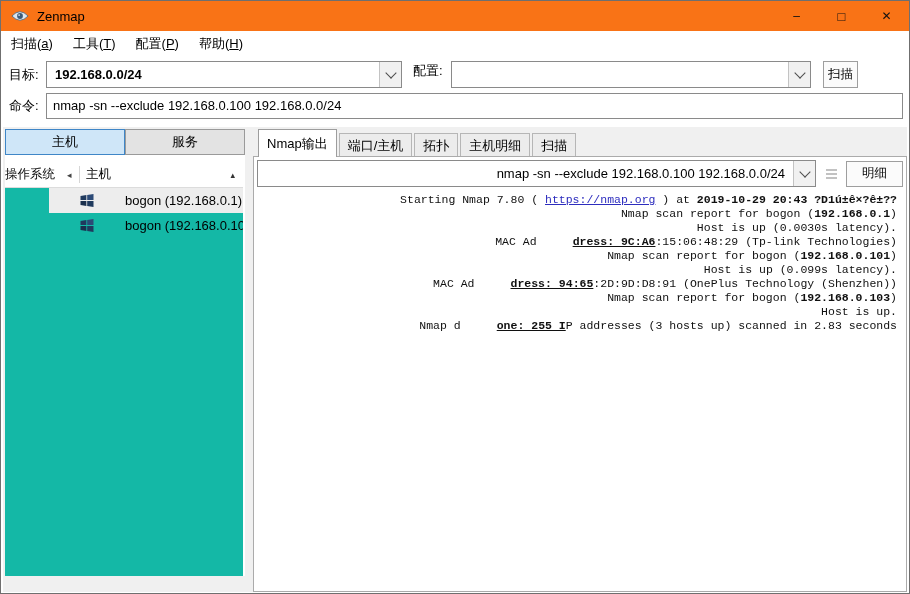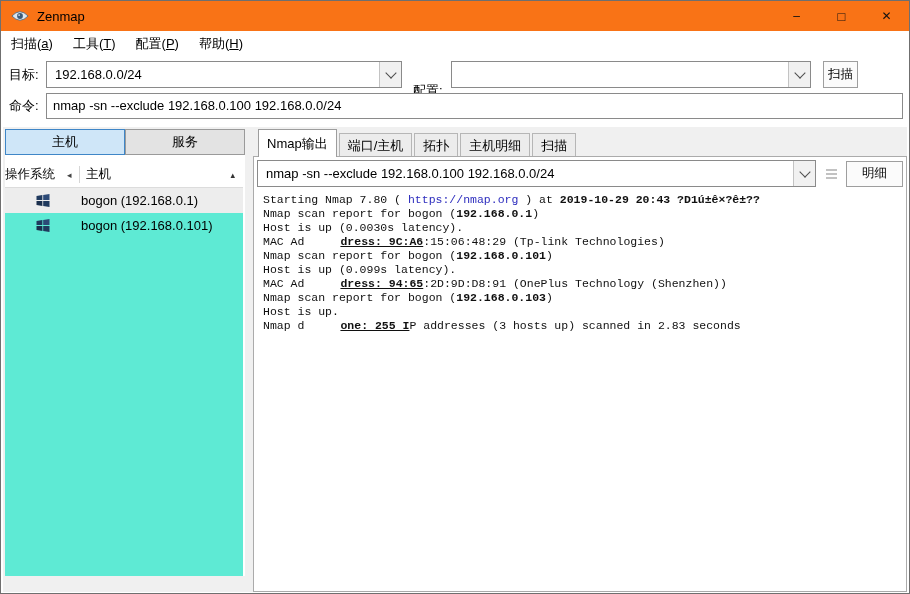--- a/index.html
+++ b/index.html
@@ -14,21 +14,21 @@
   .win-btn{width:45px;height:30px;display:flex;align-items:center;justify-content:center;
     font-size:12px;color:#111;}
   .win-btn.max{font-size:13px;}
   
   .menubar{height:26px;display:flex;align-items:center;font-size:13px;background:#fff;}
   .menu-item{padding:4px 10px;white-space:nowrap;}
   .mn{text-decoration:underline;}
   
   .lbl{position:absolute;font-size:13px;line-height:27px;}
   .combo{position:absolute;height:27px;border:1px solid #8a8a8a;background:#fff;
-    display:flex;align-items:stretch;box-sizing:border-box;}
+    display:flex;align-items:stretch;box-sizing:border-box;font-weight:bold;}
   .combo-text{flex:1;font-size:13px;line-height:25px;padding:0 8px;white-space:nowrap;
     overflow:hidden;}
   .combo-btn{width:21px;background:#f1f1f1;border-left:1px solid #c3c3c3;
     display:flex;align-items:center;justify-content:center;}
   .chev{width:7px;height:7px;border-right:1.5px solid #4d4d4d;border-bottom:1.5px solid #4d4d4d;
     transform:rotate(45deg);margin-top:-4px;}
   .text-input{position:absolute;height:26px;border:1px solid #8a8a8a;background:#fff;
     font-size:13px;line-height:24px;padding:0 6px;box-sizing:border-box;white-space:nowrap;
     overflow:hidden;}
   .btn{position:absolute;height:27px;box-sizing:border-box;border:1px solid #9e9e9e;
@@ -42,46 +42,46 @@
   .lp-tab{flex:1;display:flex;align-items:center;justify-content:center;font-size:13px;
     background:#e3e3e3;border:1px solid #9a9a9a;box-sizing:border-box;}
   .lp-tab.active{background:#cfe6f8;border:1px solid #3f86c7;}
   .lp-header{position:absolute;top:33px;left:0;right:2px;height:25px;display:flex;
     align-items:center;font-size:12.5px;border-bottom:1px solid #dcdcdc;background:#fff;}
   .col-os{width:62px;padding-left:0;}
   .col-arrow{width:12px;color:#444;font-size:9px;}
   .col-sep{width:1px;height:17px;background:#d6d6d6;margin-right:6px;}
   .col-host{flex:1;}
   .sort-arrow{padding-right:8px;color:#333;font-size:9px;}
-  .lp-list{position:absolute;top:59px;left:0;right:2px;bottom:0;background:#5eead4;overflow:hidden;}
+  .lp-list{position:absolute;top:59px;left:0;right:2px;bottom:0;background:#14b8a6;overflow:hidden;padding-left:44px;}
   .host-row{display:flex;align-items:center;height:25px;font-size:13px;}
   .host-row.selected{background:#ededed;}
   .os-icon{width:14px;height:13px;margin-left:31px;flex:0 0 auto;}
   .host-label{margin-left:31px;white-space:nowrap;}
   
-  .right-pane{position:absolute;left:250px;top:2px;right:0;bottom:0;}
+  .right-pane{position:absolute;left:250px;top:2px;right:0;bottom:0;text-align:right;}
   .rp-tabs{display:flex;align-items:flex-end;height:28px;padding-left:5px;gap:2px;}
   .rp-tab{font-size:13px;padding:0 8px;height:24px;display:flex;align-items:center;
     background:#ececec;border:1px solid #b6b6b6;border-bottom:none;box-sizing:border-box;
     white-space:nowrap;}
   .rp-tab.active{background:#fff;height:28px;border-color:#9d9d9d;position:relative;z-index:3;}
   .rp-content{position:absolute;top:27px;left:0;right:0;bottom:0;background:#fff;
     border:1px solid #ababab;z-index:1;}
   .rp-toolbar{display:flex;align-items:center;margin:3px 3px 0 3px;gap:7px;height:27px;}
   .rp-combo{position:relative;flex:1;height:27px;border:1px solid #8a8a8a;background:#fff;
     display:flex;align-items:stretch;box-sizing:border-box;}
   .lines-btn{width:16px;height:20px;display:flex;align-items:center;justify-content:center;}
   .bars{width:11px;height:2px;background:#c2c2c2;box-shadow:0 4px 0 #c2c2c2,0 8px 0 #c2c2c2;
     margin-bottom:8px;}
   .btn2{height:26px;box-sizing:border-box;border:1px solid #9e9e9e;background:#fbfbfb;
     font-size:12.5px;display:flex;align-items:center;justify-content:center;padding:0 15px;}
   .output{font-family:"Liberation Mono","DejaVu Sans Mono",monospace;font-size:11.5px;
     line-height:14px;padding:6px 9px;white-space:pre;color:#101010;}
   .output .p{}
-  .output .link{color:#2d2dbe;}
+  .output .link{color:#2d2dbe;text-decoration:underline;}
   .output .b{font-weight:bold;}
   .output .bu{font-weight:bold;text-decoration:underline;padding-left:36px;}
   
   .watermark{position:absolute;right:3px;bottom:3px;display:flex;align-items:center;gap:9px;
     pointer-events:none;opacity:.9;}
   .wm-text{font-size:29px;font-weight:bold;color:#fdfdfd;letter-spacing:2px;
     text-shadow:0 0 3px rgba(150,150,150,.85),0 1px 2px rgba(130,130,130,.55);}
   .wm-sub{position:absolute;right:6px;bottom:-1px;width:150px;height:6px;
     background:rgba(185,185,185,.35);filter:blur(1px);}
 </style>
@@ -110,21 +110,21 @@
     <span class="menu-item"><span>帮助(</span><span class="mn">H</span><span>)</span></span>
   </div>
 
   <span class="lbl" style="left:8px;top:60px;">目标:</span>
   <div class="combo" style="left:45px;top:60px;width:356px;">
     <span class="combo-text">192.168.0.0/24</span>
     <span class="combo-btn">
         <span class="chev"></span>
       </span>
   </div>
-  <span class="lbl" style="left:412px;top:76px;">配置:</span>
+  <span class="lbl" style="left:412px;top:56px;">配置:</span>
   <div class="combo" style="left:450px;top:60px;width:360px;">
     <span class="combo-text"></span>
     <span class="combo-btn">
         <span class="chev"></span>
       </span>
   </div>
   <div class="btn" style="left:822px;top:60px;width:35px;">扫描</div>
   <div class="btn disabled" style="left:873px;top:60px;width:35px;margin-left:48px;">取消</div>
 
   <span class="lbl" style="left:8px;top:91px;">命令:</span>

